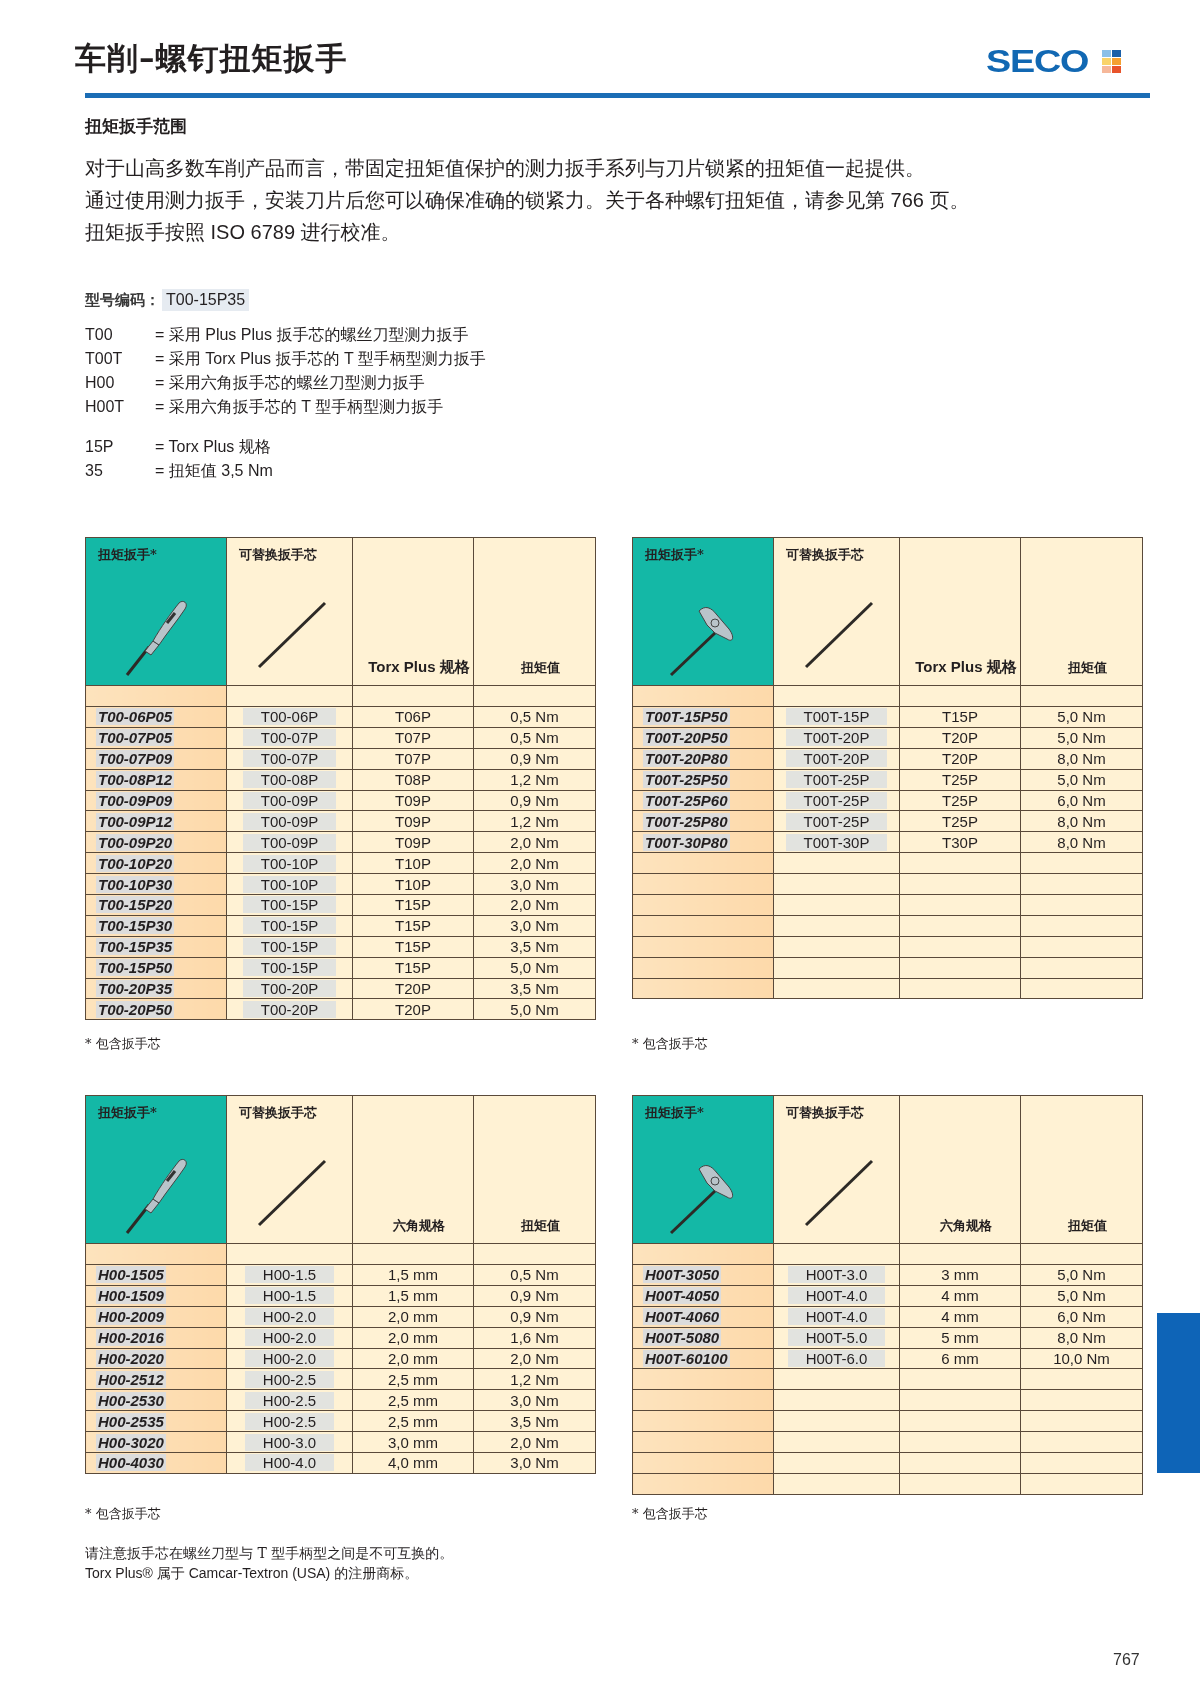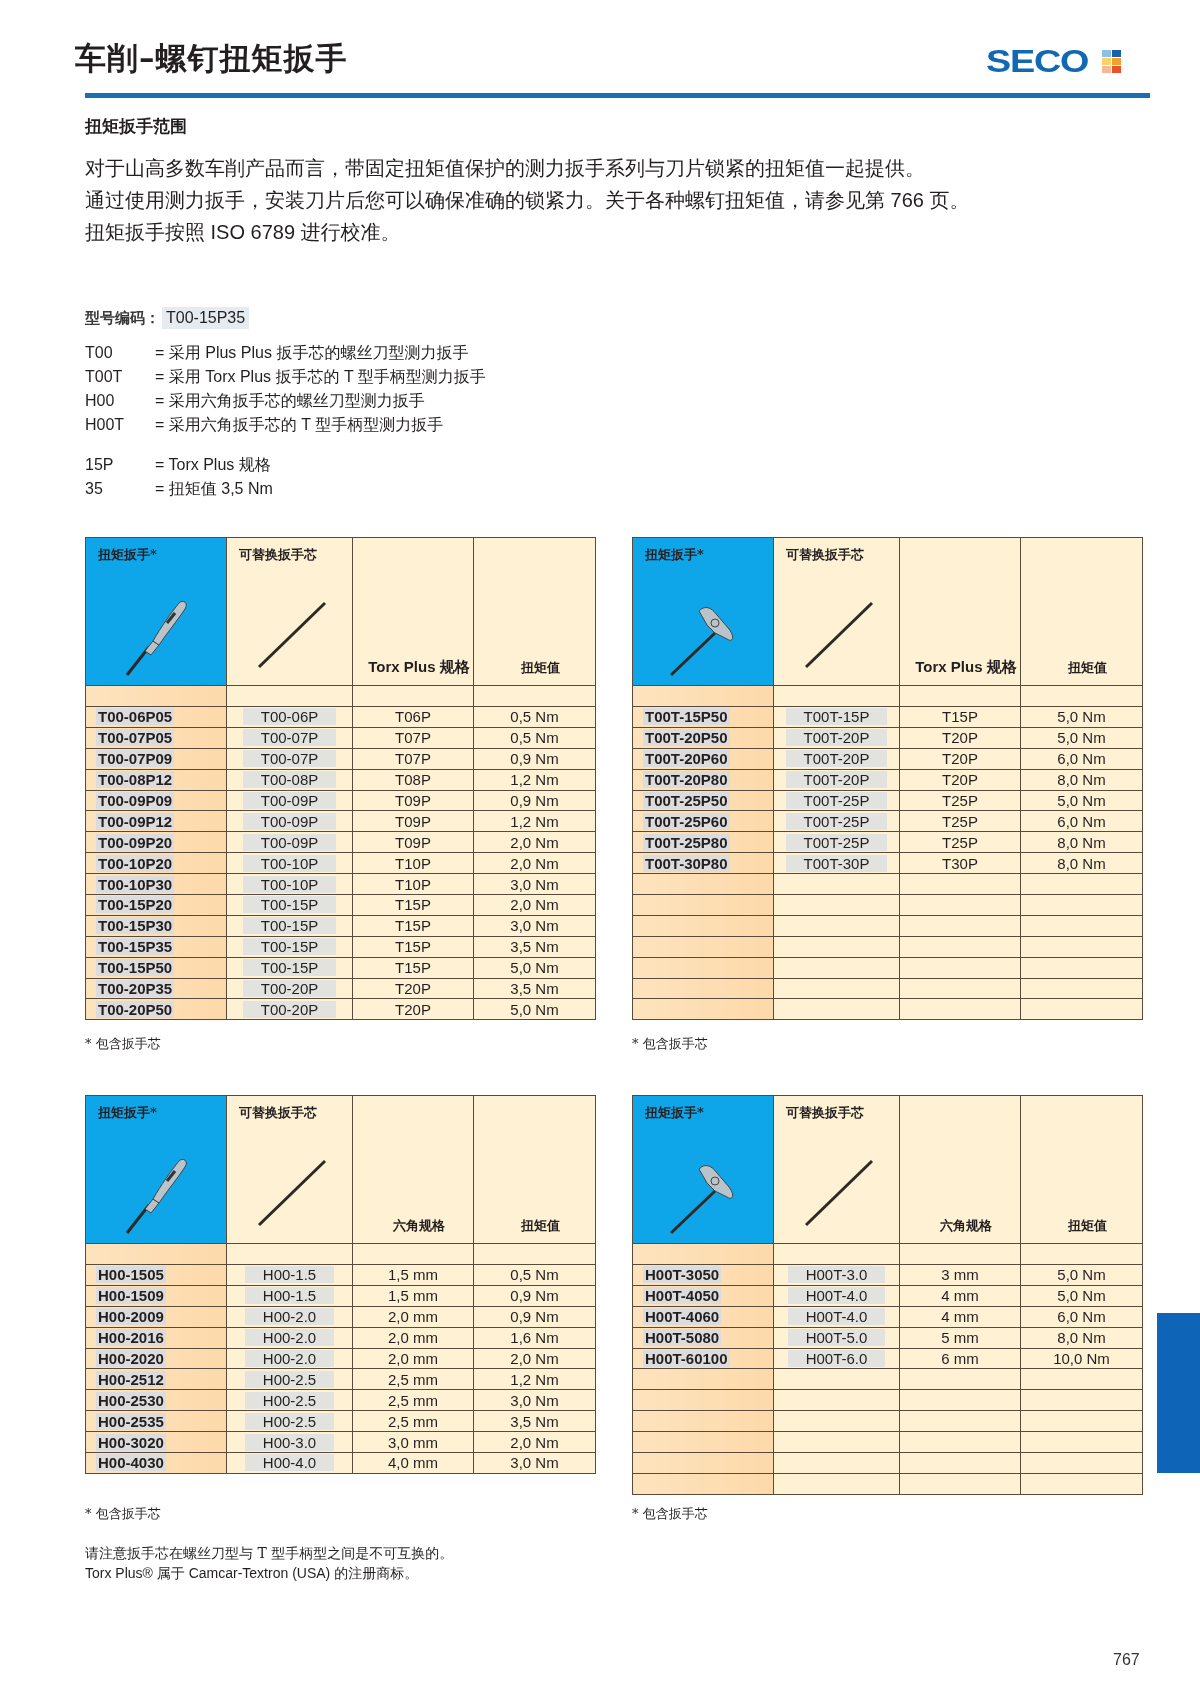--- a/index.html
+++ b/index.html
@@ -21,47 +21,47 @@
     transform: scaleX(1.18); transform-origin: left center; display: inline-block; width: 110px;
   }
   .logo-squares { display: grid; grid-template-columns: 9px 9px; grid-template-rows: 7px 7px 7px; gap: 1px; margin-left: 6px; }
   .logo-squares span { display: block; }
   .section-heading {
     left: 85px; top: 115px; font-size: 17px; font-weight: bold;
     font-family: "DejaVu Serif", serif;
   }
   .intro { left: 85px; top: 152px; font-size: 20px; line-height: 32px; }
   .intro p { margin: 0; }
-  .code-block { left: 85px; top: 305px; font-size: 16px; }
+  .code-block { left: 85px; top: 287px; font-size: 16px; }
   .code-title { display: flex; align-items: center; height: 26px; }
   .code-title .lbl { font-family: "DejaVu Serif", serif; font-weight: bold; font-size: 15px; color: #3a3a3a; }
   .code-title .val { background: #e6ebf1; padding: 2px 4px; margin-left: 2px; }
   .legend { margin-top: 10px; }
   .legend-row { display: flex; height: 24px; line-height: 24px; }
   .legend-row .k { width: 70px; }
   .legend-gap { height: 16px; }
 
   table.spec {
     position: absolute; border-collapse: collapse; table-layout: fixed;
     font-size: 15px; color: #231f20;
   }
   table.spec td, table.spec th { border: 1.5px solid #5a4a3a; padding: 0; }
   table.spec th {
     background: #fff2d4; vertical-align: top; text-align: left; font-weight: bold;
     font-family: "DejaVu Serif", serif; font-size: 13px; position: relative;
   }
-  table.spec th.c0 { background: #0ea5e9; }
+  table.spec th.c0 { background: #14b8a6; }
   table.spec th .h-label { position: absolute; left: 12px; top: 8px; }
   table.spec th .h-bottom { position: absolute; left: 12px; right: 0; bottom: 8px; text-align: center; }
   table.spec th .h-bottom.mixed { font-family: "Liberation Sans", sans-serif; font-size: 15px; }
   table.spec th svg { position: absolute; }
   table.spec tr.spacer td { height: 20px; border-bottom-width: 1.5px; }
   table.spec tbody td { height: 19.9px; border-top: 1px solid #5a4a3a; border-bottom: 1px solid #5a4a3a; background: #fff2d4; text-align: center; line-height: 19px; }
   table.spec tbody td.c0 { background: linear-gradient(90deg, #fde3bd 0%, #fdd9aa 100%); text-align: left; padding-left: 10px; font-weight: bold; }
-  .hl { background: #dcdcdc; padding: 0 2px; }
+  .hl { background: #dcdcdc; padding: 0 2px; font-style: italic; }
   .hl2 { background: #e2e3df; padding: 0 18px; }
   .footnote { font-size: 13px; font-family: "DejaVu Serif", serif; }
   .note { left: 85px; top: 1543px; font-size: 14px; line-height: 20px; }
   .note .cn { font-family: "DejaVu Serif", serif; }
   .blue-tab { left: 1157px; top: 1313px; width: 43px; height: 160px; background: #0e64b7; }
   .page-num { left: 1113px; top: 1651px; font-size: 16px; color: #333; }
 </style>
 </head>
 <body>
 
@@ -297,26 +297,20 @@
           <td class="c2"><span>T15P</span></td>
           <td class="c3"><span>5,0 Nm</span></td>
         </tr>
         <tr>
           <td class="c0"><span class="hl">T00T-20P50</span></td>
           <td class="c1"><span class="hl2">T00T-20P</span></td>
           <td class="c2"><span>T20P</span></td>
           <td class="c3"><span>5,0 Nm</span></td>
         </tr>
         <tr>
-          <td class="c0"><span class="hl">T00T-20P60</span></td>
-          <td class="c1"><span class="hl2">T00T-20P</span></td>
-          <td class="c2"><span>T20P</span></td>
-          <td class="c3"><span>6,0 Nm</span></td>
-        </tr>
-        <tr>
           <td class="c0"><span class="hl">T00T-20P80</span></td>
           <td class="c1"><span class="hl2">T00T-20P</span></td>
           <td class="c2"><span>T20P</span></td>
           <td class="c3"><span>8,0 Nm</span></td>
         </tr>
         <tr>
           <td class="c0"><span class="hl">T00T-25P50</span></td>
           <td class="c1"><span class="hl2">T00T-25P</span></td>
           <td class="c2"><span>T25P</span></td>
           <td class="c3"><span>5,0 Nm</span></td>

